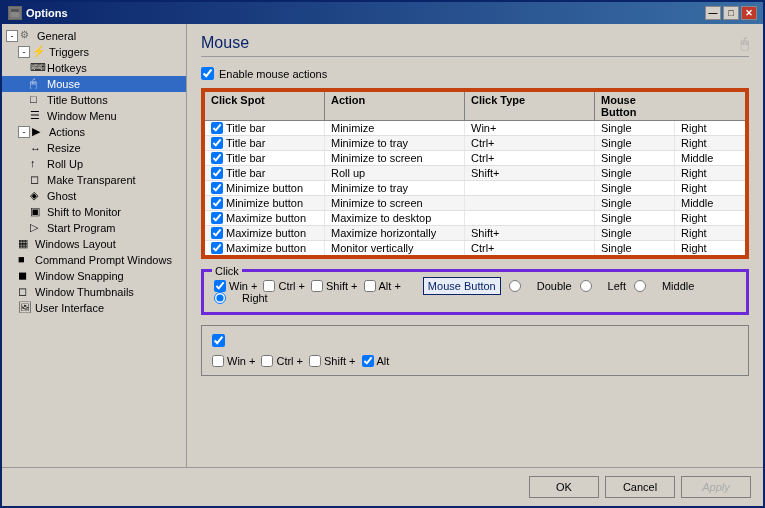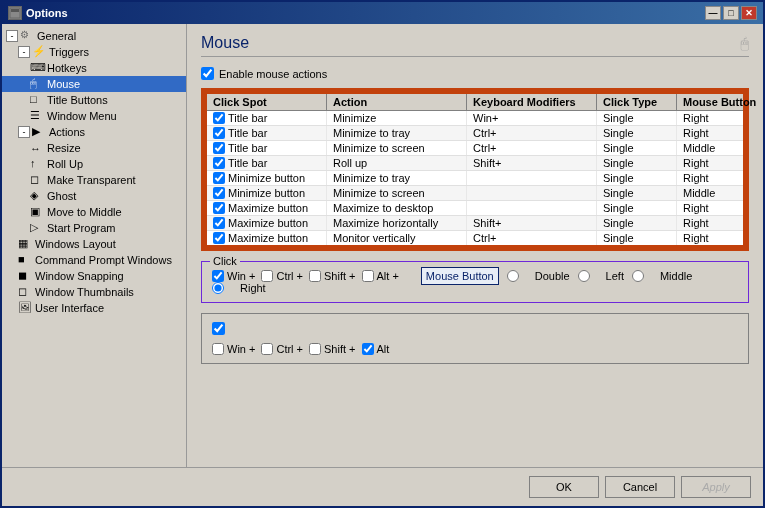--- a/index.html
+++ b/index.html
@@ -156,21 +156,21 @@
       margin-bottom: 8px;
     }
 
     .checkbox-row input[type=checkbox] {
       width: 13px;
       height: 13px;
       cursor: pointer;
     }
 
     .table-container {
-      border: 6px solid #c2410c;
+      border: 4px solid #c2410c;
       background: white;
       margin-bottom: 10px;
     }
 
     .table-header {
       display: grid;
       grid-template-columns: 120px 140px 130px 80px 100px 60px;
       background: #d4d0c8;
       border-bottom: 1px solid #808080;
     }
@@ -205,21 +205,21 @@
 
     .td:last-child { border-right: none; }
 
     .td input[type=checkbox] {
       width: 12px;
       height: 12px;
       flex-shrink: 0;
     }
 
     .section-group {
-      border: 1px solid #6d28d9;
+      border: 3px solid #6d28d9;
       margin-bottom: 10px;
       padding: 8px 10px;
       position: relative;
       background: #d4d0c8;
     }
 
     .section-label {
       position: absolute;
       top: -7px;
       left: 8px;
@@ -379,21 +379,21 @@
         <span>Make Transparent</span>
       </div>
 
       <div class="tree-item tree-indent-2">
         <span class="tree-icon">◈</span>
         <span>Ghost</span>
       </div>
 
       <div class="tree-item tree-indent-2">
         <span class="tree-icon">▣</span>
-        <span>Move to Middle</span>
+        <span>Shift to Monitor</span>
       </div>
 
       <div class="tree-item tree-indent-2">
         <span class="tree-icon">▷</span>
         <span>Start Program</span>
       </div>
 
       <div class="tree-item tree-indent-1">
         <span class="tree-icon">▦</span>
         <span>Windows Layout</span>
@@ -428,21 +428,20 @@
 
       <div class="checkbox-row">
         <input type="checkbox" id="enableMouse" checked="" style="">
         <label for="enableMouse">Enable mouse actions</label>
       </div>
 
       <div class="table-container">
         <div class="table-header">
           <div class="th">Click Spot</div>
           <div class="th">Action</div>
-          <div class="th">Keyboard Modifiers</div>
           <div class="th">Click Type</div>
           <div class="th">Mouse Button</div>
 
         </div>
 
         <div id="table-body">
             <div class="table-row">
     <div class="td">
       <input type="checkbox" checked="" style="">
       <span>Title bar</span>

